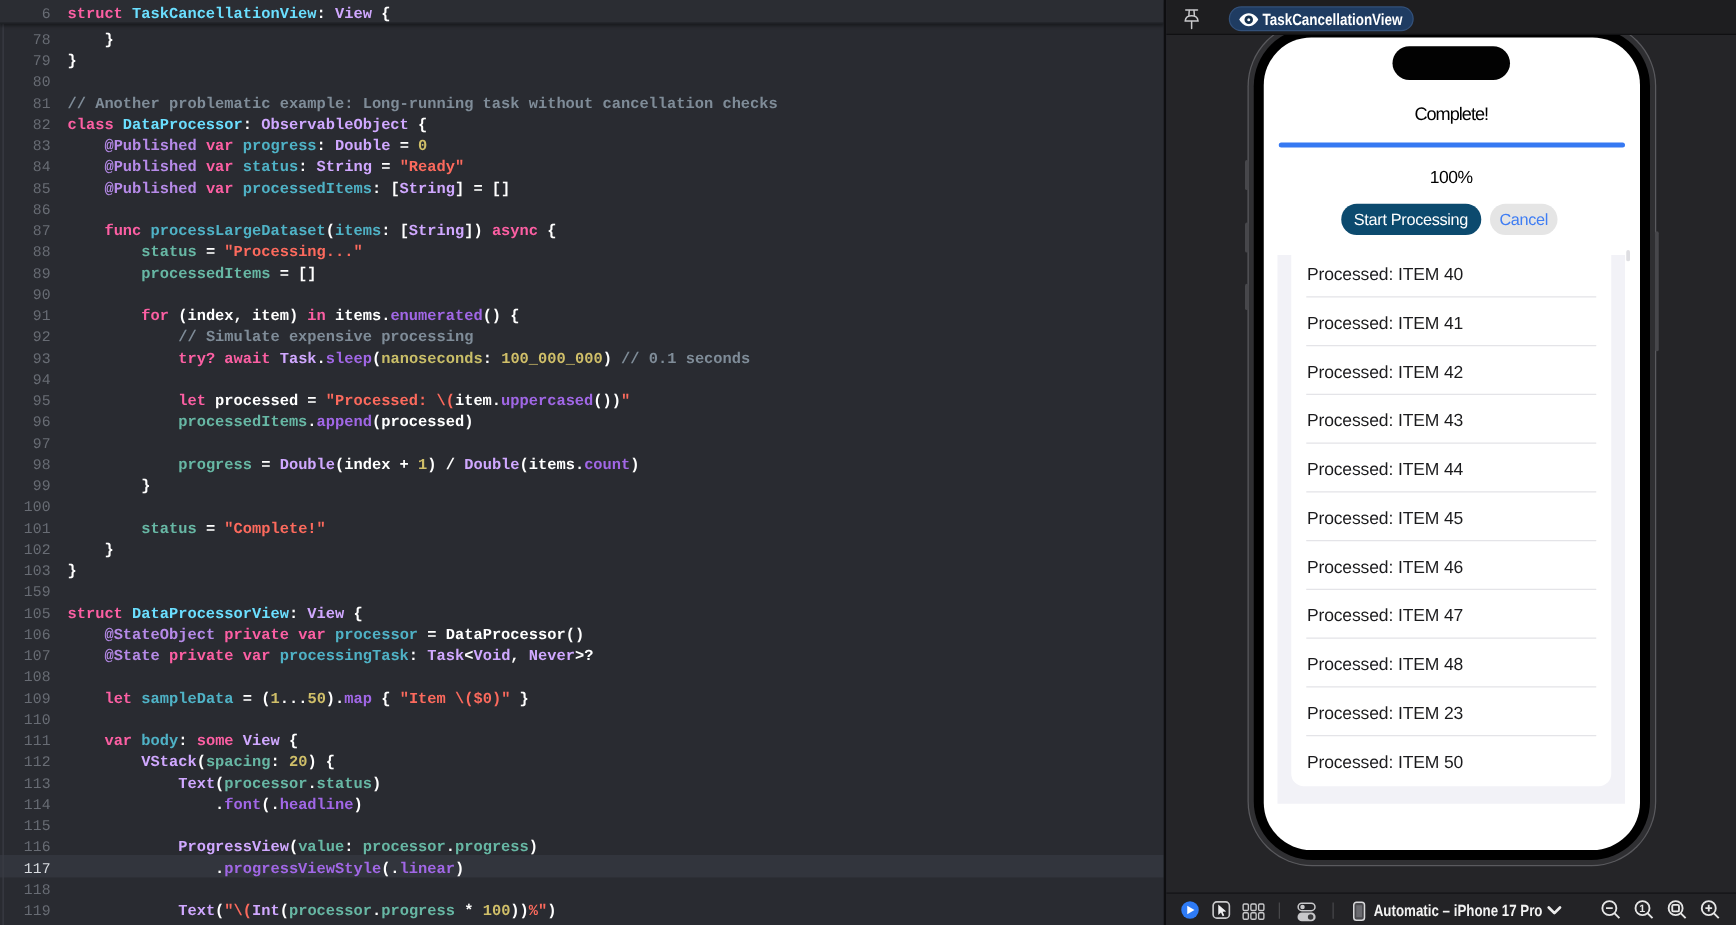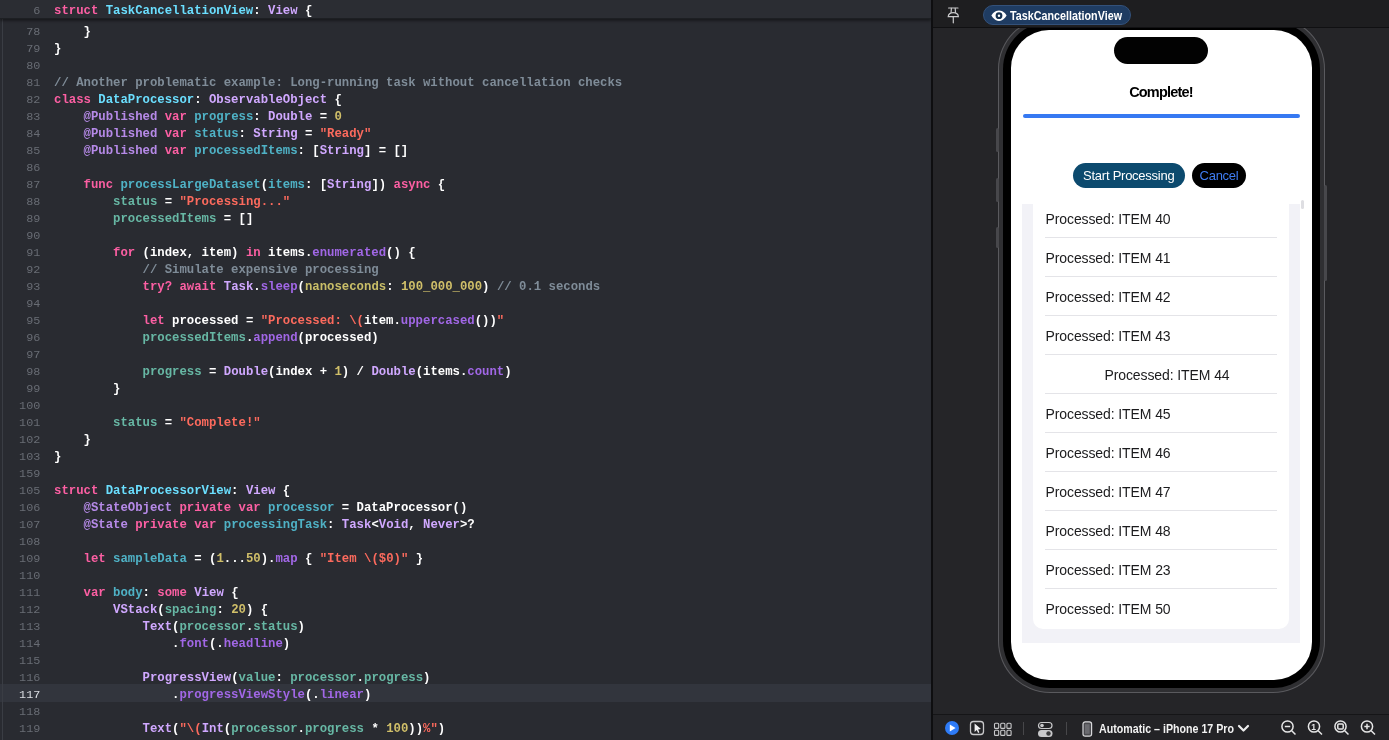--- a/index.html
+++ b/index.html
@@ -40,27 +40,27 @@
   #botbar{position:absolute;left:0;top:713.5px;width:100%;height:26.5px;background:#232326;border-top:1px solid #151517;}
   
   #phone{position:absolute;left:65.5px;top:17px;width:327px;height:676px;}
   .ring1{position:absolute;left:0;top:0;right:0;bottom:0;border-radius:52px;background:#5a5a5e;}
   .ring2{position:absolute;left:1px;top:1px;right:1px;bottom:1px;border-radius:51px;background:#2f2f32;}
   .ring3{position:absolute;left:5px;top:5px;right:5px;bottom:5px;border-radius:47px;background:#000;}
   #screen{position:absolute;left:12.5px;top:12.5px;width:301px;height:650px;background:#ffffff;border-radius:38px;overflow:hidden;}
   #island{position:absolute;left:103.5px;top:7px;width:94px;height:27px;background:#020202;border-radius:13.5px;}
   .sbtn{position:absolute;width:3px;background:#47474b;border-radius:2px;}
   
-  #stitle{position:absolute;left:0;top:54.5px;width:100%;text-align:center;color:#000;font-size:14.5px;font-weight:700;letter-spacing:-0.8px;}
+  #stitle{position:absolute;left:0;top:54.5px;width:100%;text-align:center;color:#000;font-size:14.5px;font-weight:400;letter-spacing:-0.8px;}
   #pbar{position:absolute;left:12px;top:84px;width:277.5px;height:4.5px;background:#3679f2;border-radius:2.5px;}
   #pct{position:absolute;left:0;top:103px;width:100%;text-align:center;color:#000;font-size:14px;font-weight:400;letter-spacing:-0.4px;}
   #btnrow{position:absolute;left:0;top:133.5px;width:100%;height:25px;}
   #bstart{position:absolute;left:62px;top:0;width:112.5px;height:25px;background:#0c4a6e;border-radius:12.5px;
           color:#fff;font-size:13px;letter-spacing:-0.25px;text-align:center;line-height:25px;}
-  #bcancel{position:absolute;left:181.5px;top:0;width:54px;height:25px;background:#000000;border-radius:12.5px;
+  #bcancel{position:absolute;left:181.5px;top:0;width:54px;height:25px;background:#e5e5e5;border-radius:12.5px;
            color:#3f7df3;font-size:13px;letter-spacing:-0.25px;text-align:center;line-height:25px;}
   #listwrap{position:absolute;left:11.5px;top:174px;width:278px;height:439.5px;background:#f2f2f7;}
   #card{position:absolute;left:11px;top:0;width:255.5px;height:425px;background:#fff;border-radius:0 0 10px 10px;}
   .lrow{position:absolute;left:23.5px;width:243px;height:39px;color:#1b1b1d;font-size:14px;letter-spacing:-0.1px;line-height:39px;}
   .sep{position:absolute;left:22.5px;width:232px;height:1px;background:#e4e4e8;}
   #sbar{position:absolute;left:290.5px;top:170px;width:3px;height:9px;background:#dedee2;border-radius:1.5px;}
 </style>
 </head>
 <body>
 <div id="root">
@@ -122,36 +122,37 @@
       <div class="ring1"></div>
         <div class="ring2"></div>
         <div class="ring3"></div>
       <div class="sbtn" style="left:-2px;top:111px;height:24px;"></div>
       <div class="sbtn" style="left:-2px;top:161px;height:24px;"></div>
       <div class="sbtn" style="left:-2px;top:210px;height:21px;"></div>
       <div class="sbtn" style="right:-2px;top:168px;height:96px;"></div>
       <div id="screen">
         <div id="stitle">Complete!</div>
         <div id="pbar"></div>
+        <div id="pct">100%</div>
         <div id="btnrow">
           <div id="bstart">Start Processing</div>
           <div id="bcancel">Cancel</div>
         </div>
         <div id="listwrap">
           <div id="card"></div>
           <div id="rows">
               <div class="lrow" style="top:-3.5px;">Processed: ITEM 40</div>
               <div class="sep" style="top:33.8px;"></div>
               <div class="lrow" style="top:35.5px;">Processed: ITEM 41</div>
               <div class="sep" style="top:72.8px;"></div>
               <div class="lrow" style="top:74.5px;">Processed: ITEM 42</div>
               <div class="sep" style="top:111.8px;"></div>
               <div class="lrow" style="top:113.5px;">Processed: ITEM 43</div>
               <div class="sep" style="top:150.8px;"></div>
-              <div class="lrow" style="top:152.5px;text-align:center;">Processed: ITEM 44</div>
+              <div class="lrow" style="top:152.5px;">Processed: ITEM 44</div>
               <div class="sep" style="top:189.8px;"></div>
               <div class="lrow" style="top:191.5px;">Processed: ITEM 45</div>
               <div class="sep" style="top:228.8px;"></div>
               <div class="lrow" style="top:230.5px;">Processed: ITEM 46</div>
               <div class="sep" style="top:267.8px;"></div>
               <div class="lrow" style="top:269.5px;">Processed: ITEM 47</div>
               <div class="sep" style="top:306.8px;"></div>
               <div class="lrow" style="top:308.5px;">Processed: ITEM 48</div>
               <div class="sep" style="top:345.8px;"></div>
               <div class="lrow" style="top:347.5px;">Processed: ITEM 23</div>

